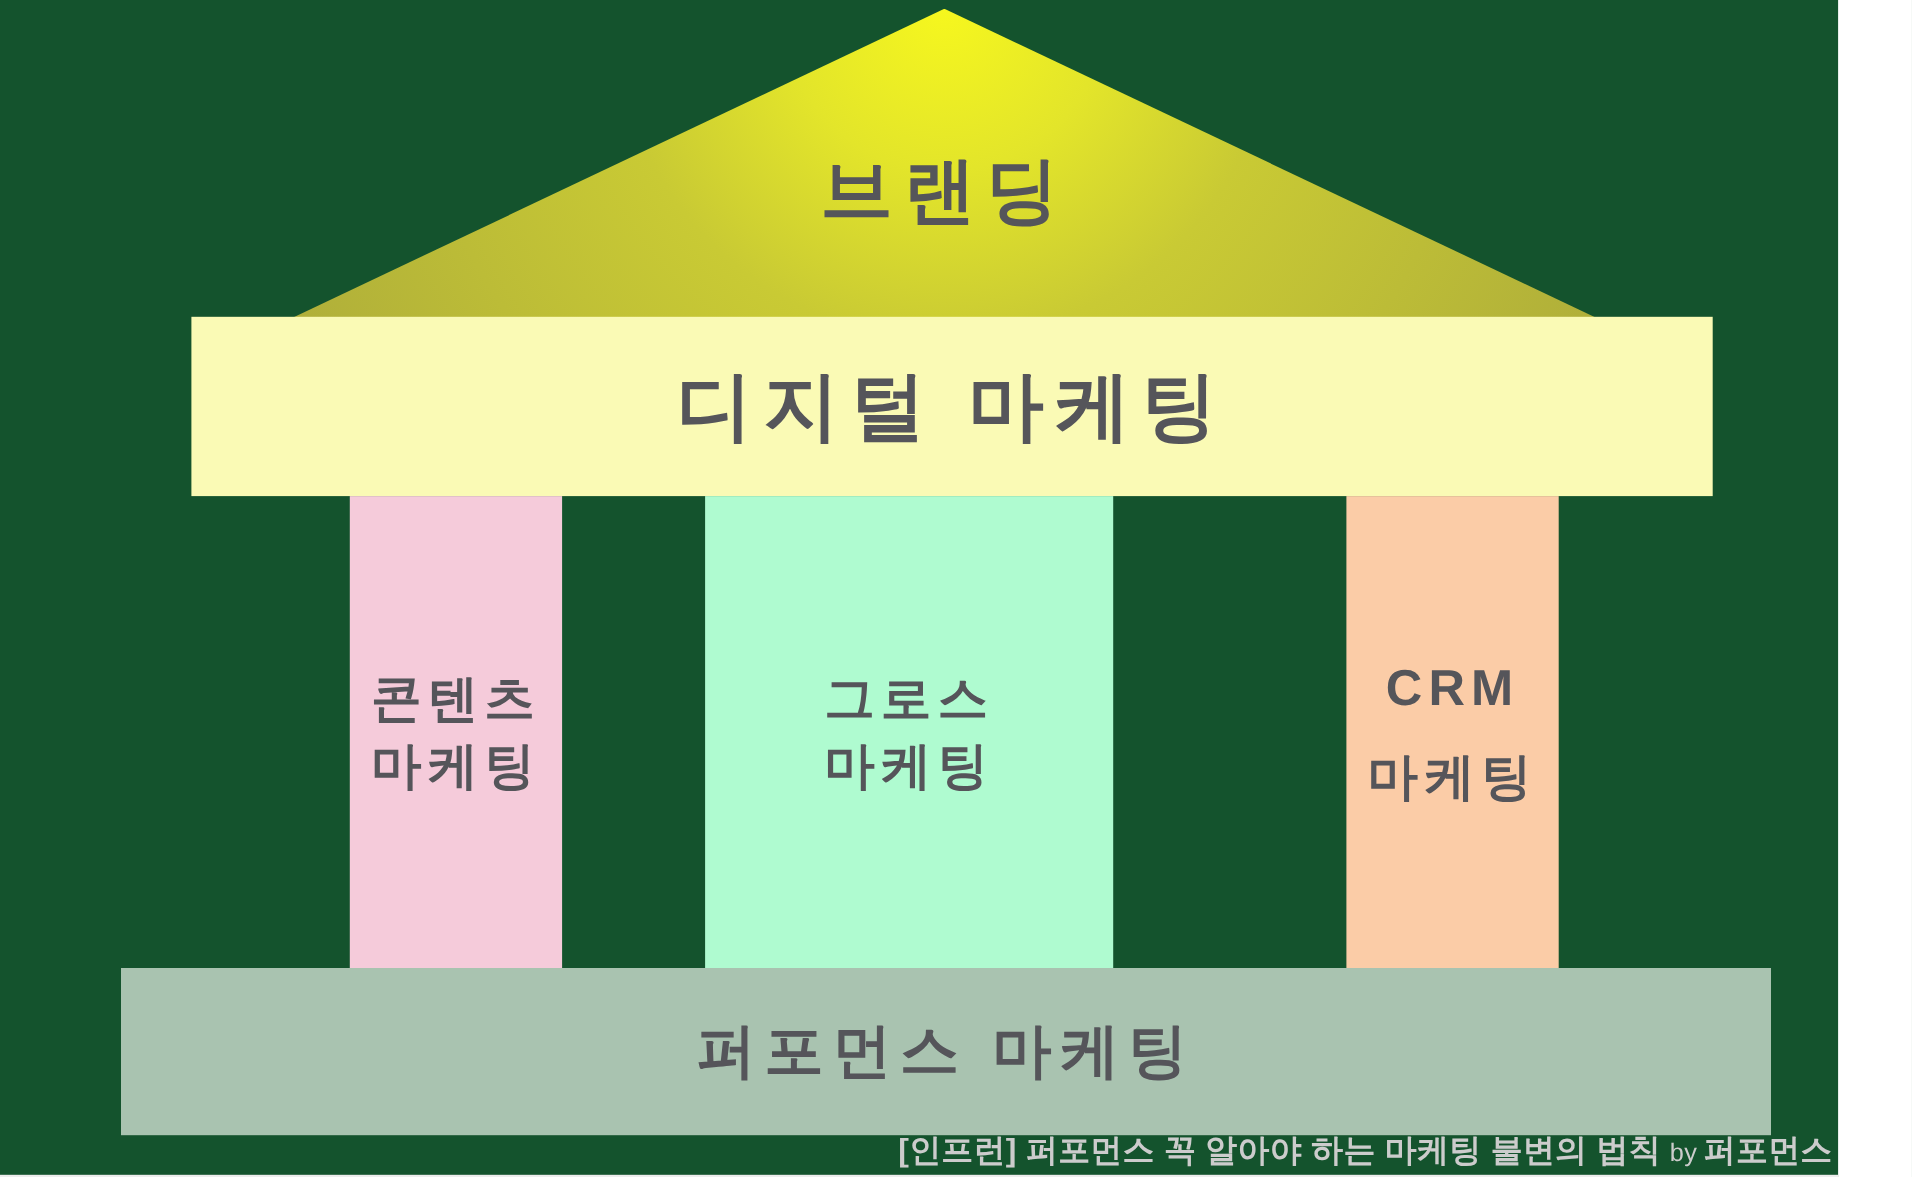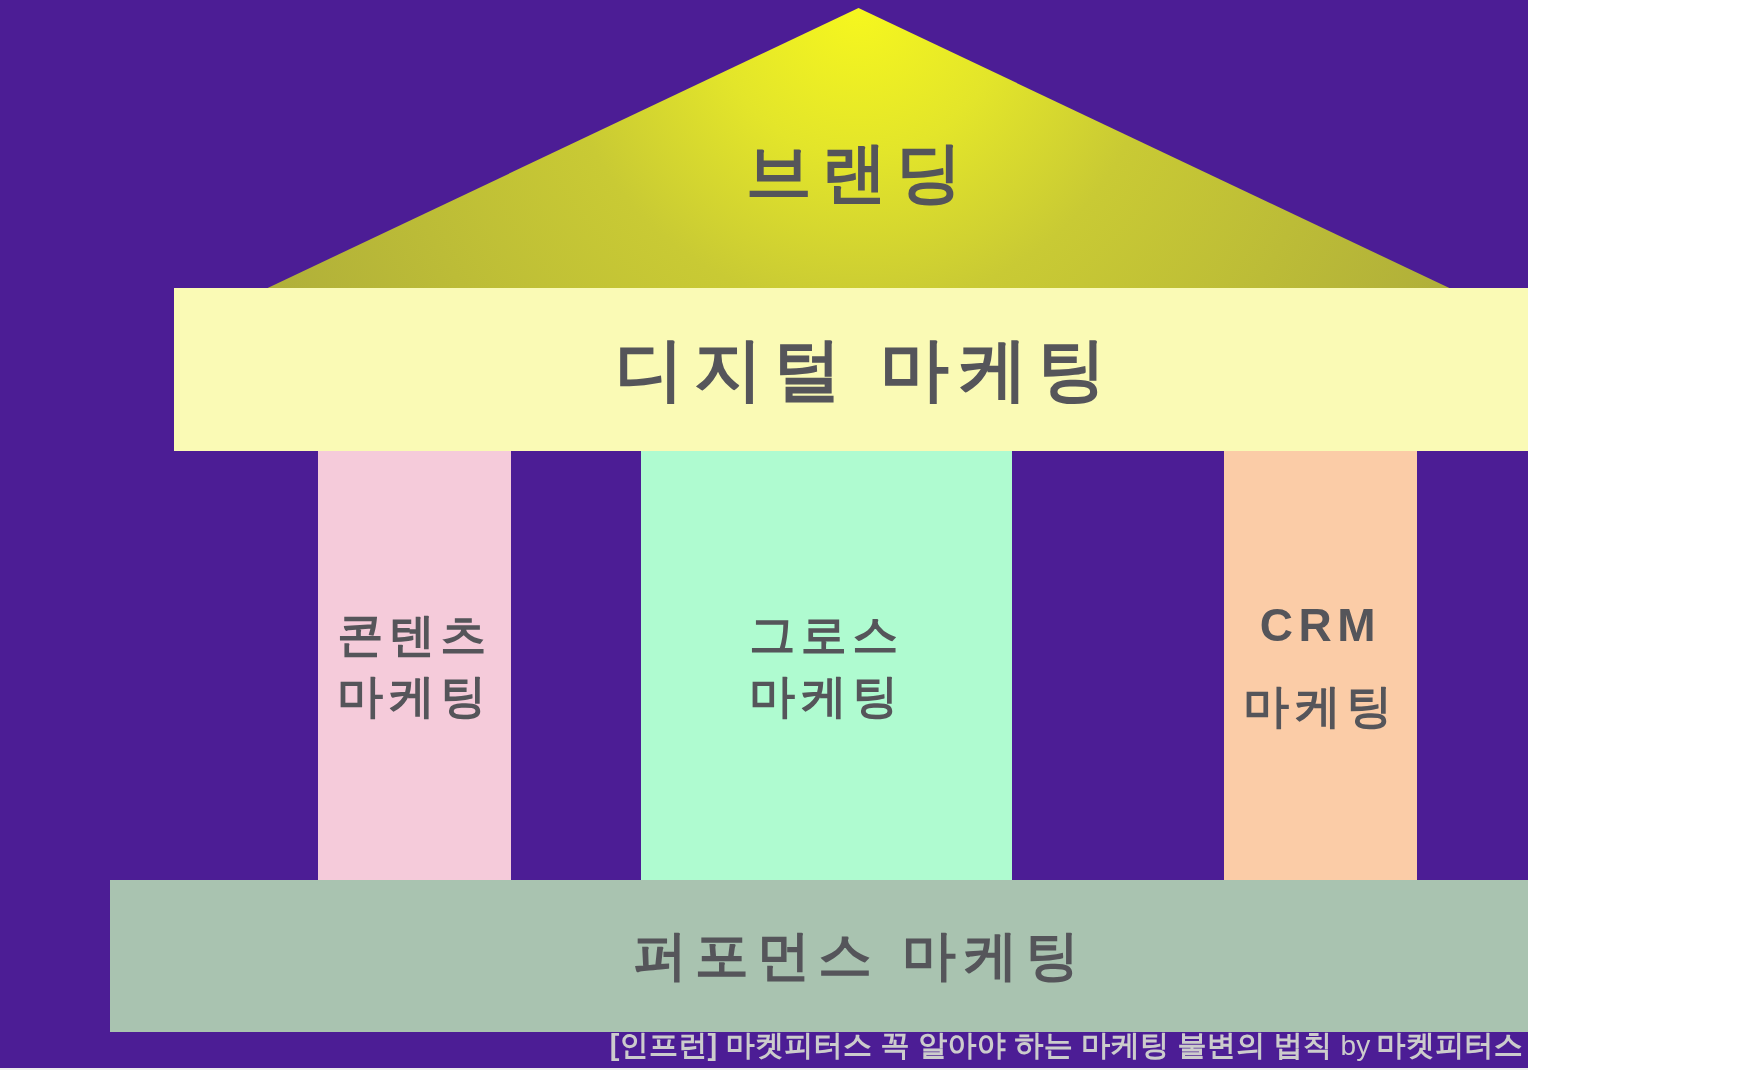--- a/index.html
+++ b/index.html
@@ -2,23 +2,23 @@
 <html><head>
 <meta charset="utf-8">
 <style>
   html, body {
     margin: 0;
     padding: 0;
     background: #ffffff;
   }
   .stage {
     position: relative;
-    width: 1528px;
+    width: 1671px;
     height: 1070px;
-    background: #4c1d95;
+    background: #14532d;
     overflow: hidden;
     font-family: "Liberation Sans", "DejaVu Sans", sans-serif;
     color: #56565b;
   }
   
   .roof {
     position: absolute;
     left: 255px;
     top: 8px;
     width: 1207px;
@@ -99,21 +99,21 @@
     position: absolute;
     right: 5px;
     bottom: 4px;
     font-size: 29px;
     font-weight: 600;
     color: #cccccc;
     letter-spacing: 0.01em;
     white-space: nowrap;
   }
   .caption .by {
-    font-size: 28px;
+    font-size: 23px;
     font-weight: 400;
     margin: 0 6px 0 8px;
   }
   .bottom-hairline {
     position: absolute;
     left: 0;
     bottom: 0;
     width: 100%;
     height: 2px;
     background: #ededed;
@@ -145,18 +145,18 @@
   <div class="pillar pillar-crm">
     <span>CRM</span>
     <span>마케팅</span>
   </div>
 
   <div class="base">
     <div class="base-label">퍼포먼스 마케팅</div>
   </div>
 
   <div class="caption">
-    <span>[인프런] 마켓피터스 꼭 알아야 하는 마케팅 불변의 법칙</span><span class="by">by</span><span>마켓피터스</span>
+    <span>[인프런] 퍼포먼스 꼭 알아야 하는 마케팅 불변의 법칙</span><span class="by">by</span><span>퍼포먼스</span>
   </div>
 
   <div class="bottom-hairline"></div>
 
 </div>
 
 </body></html>

